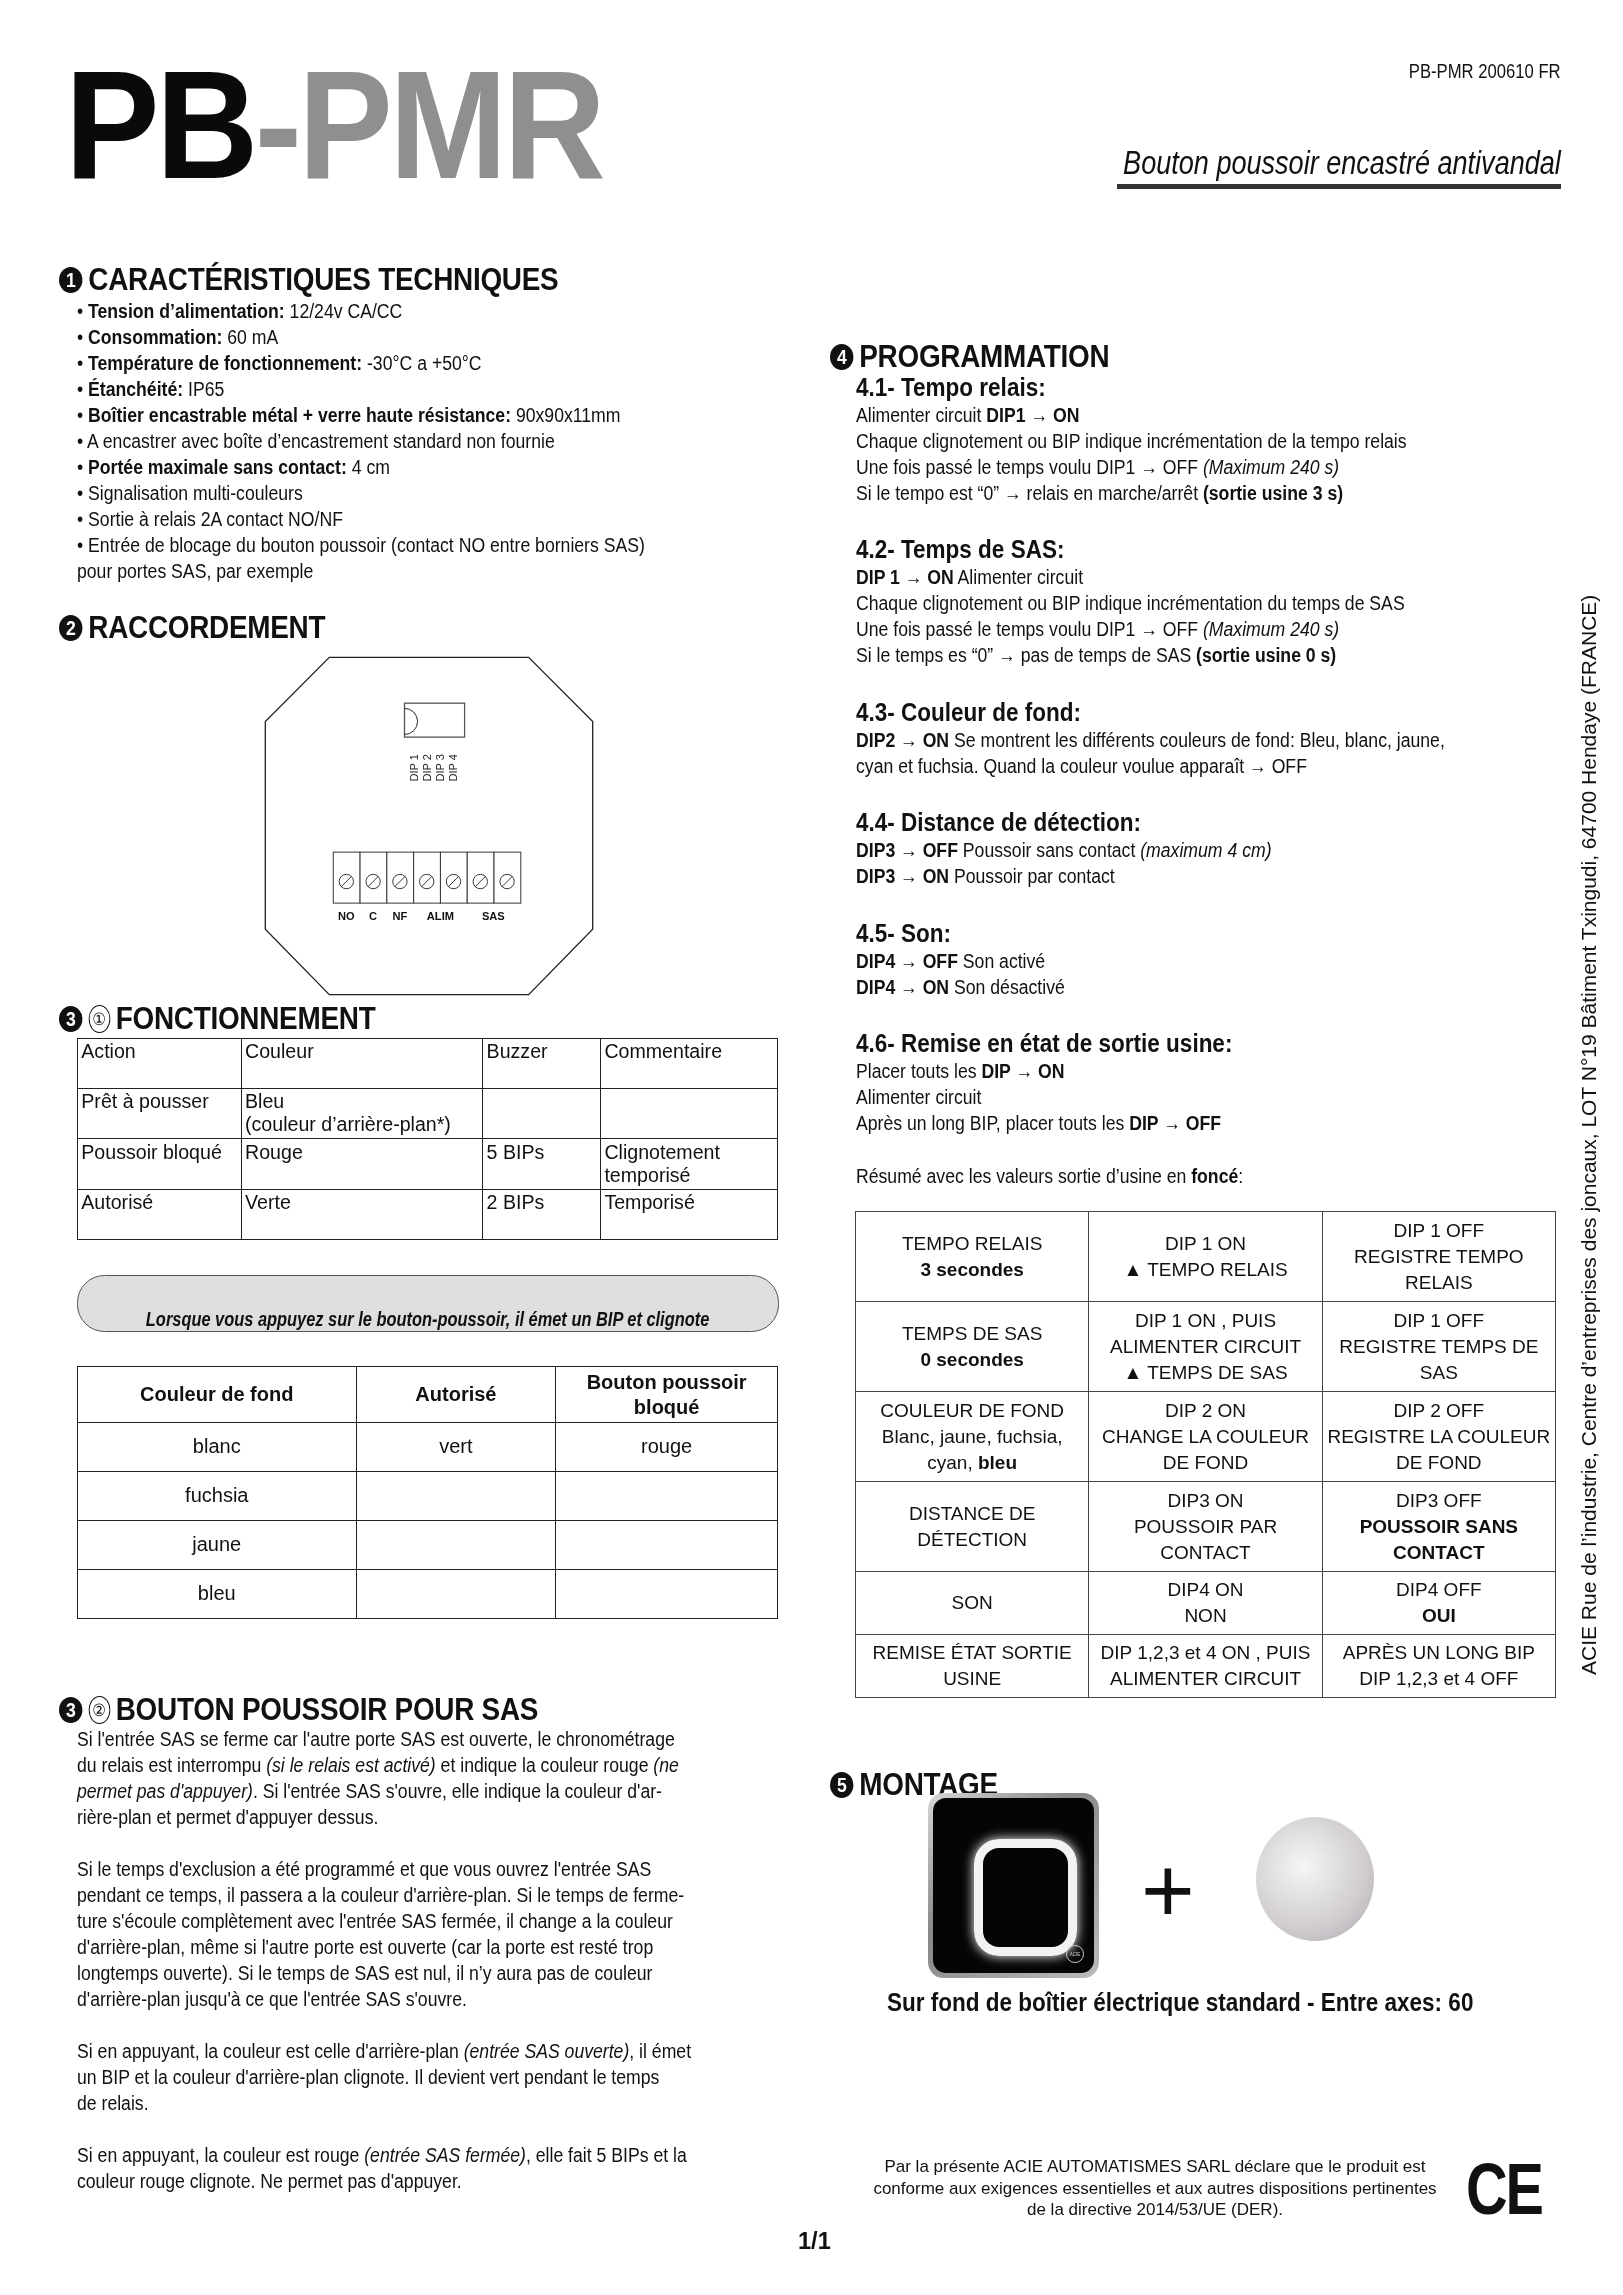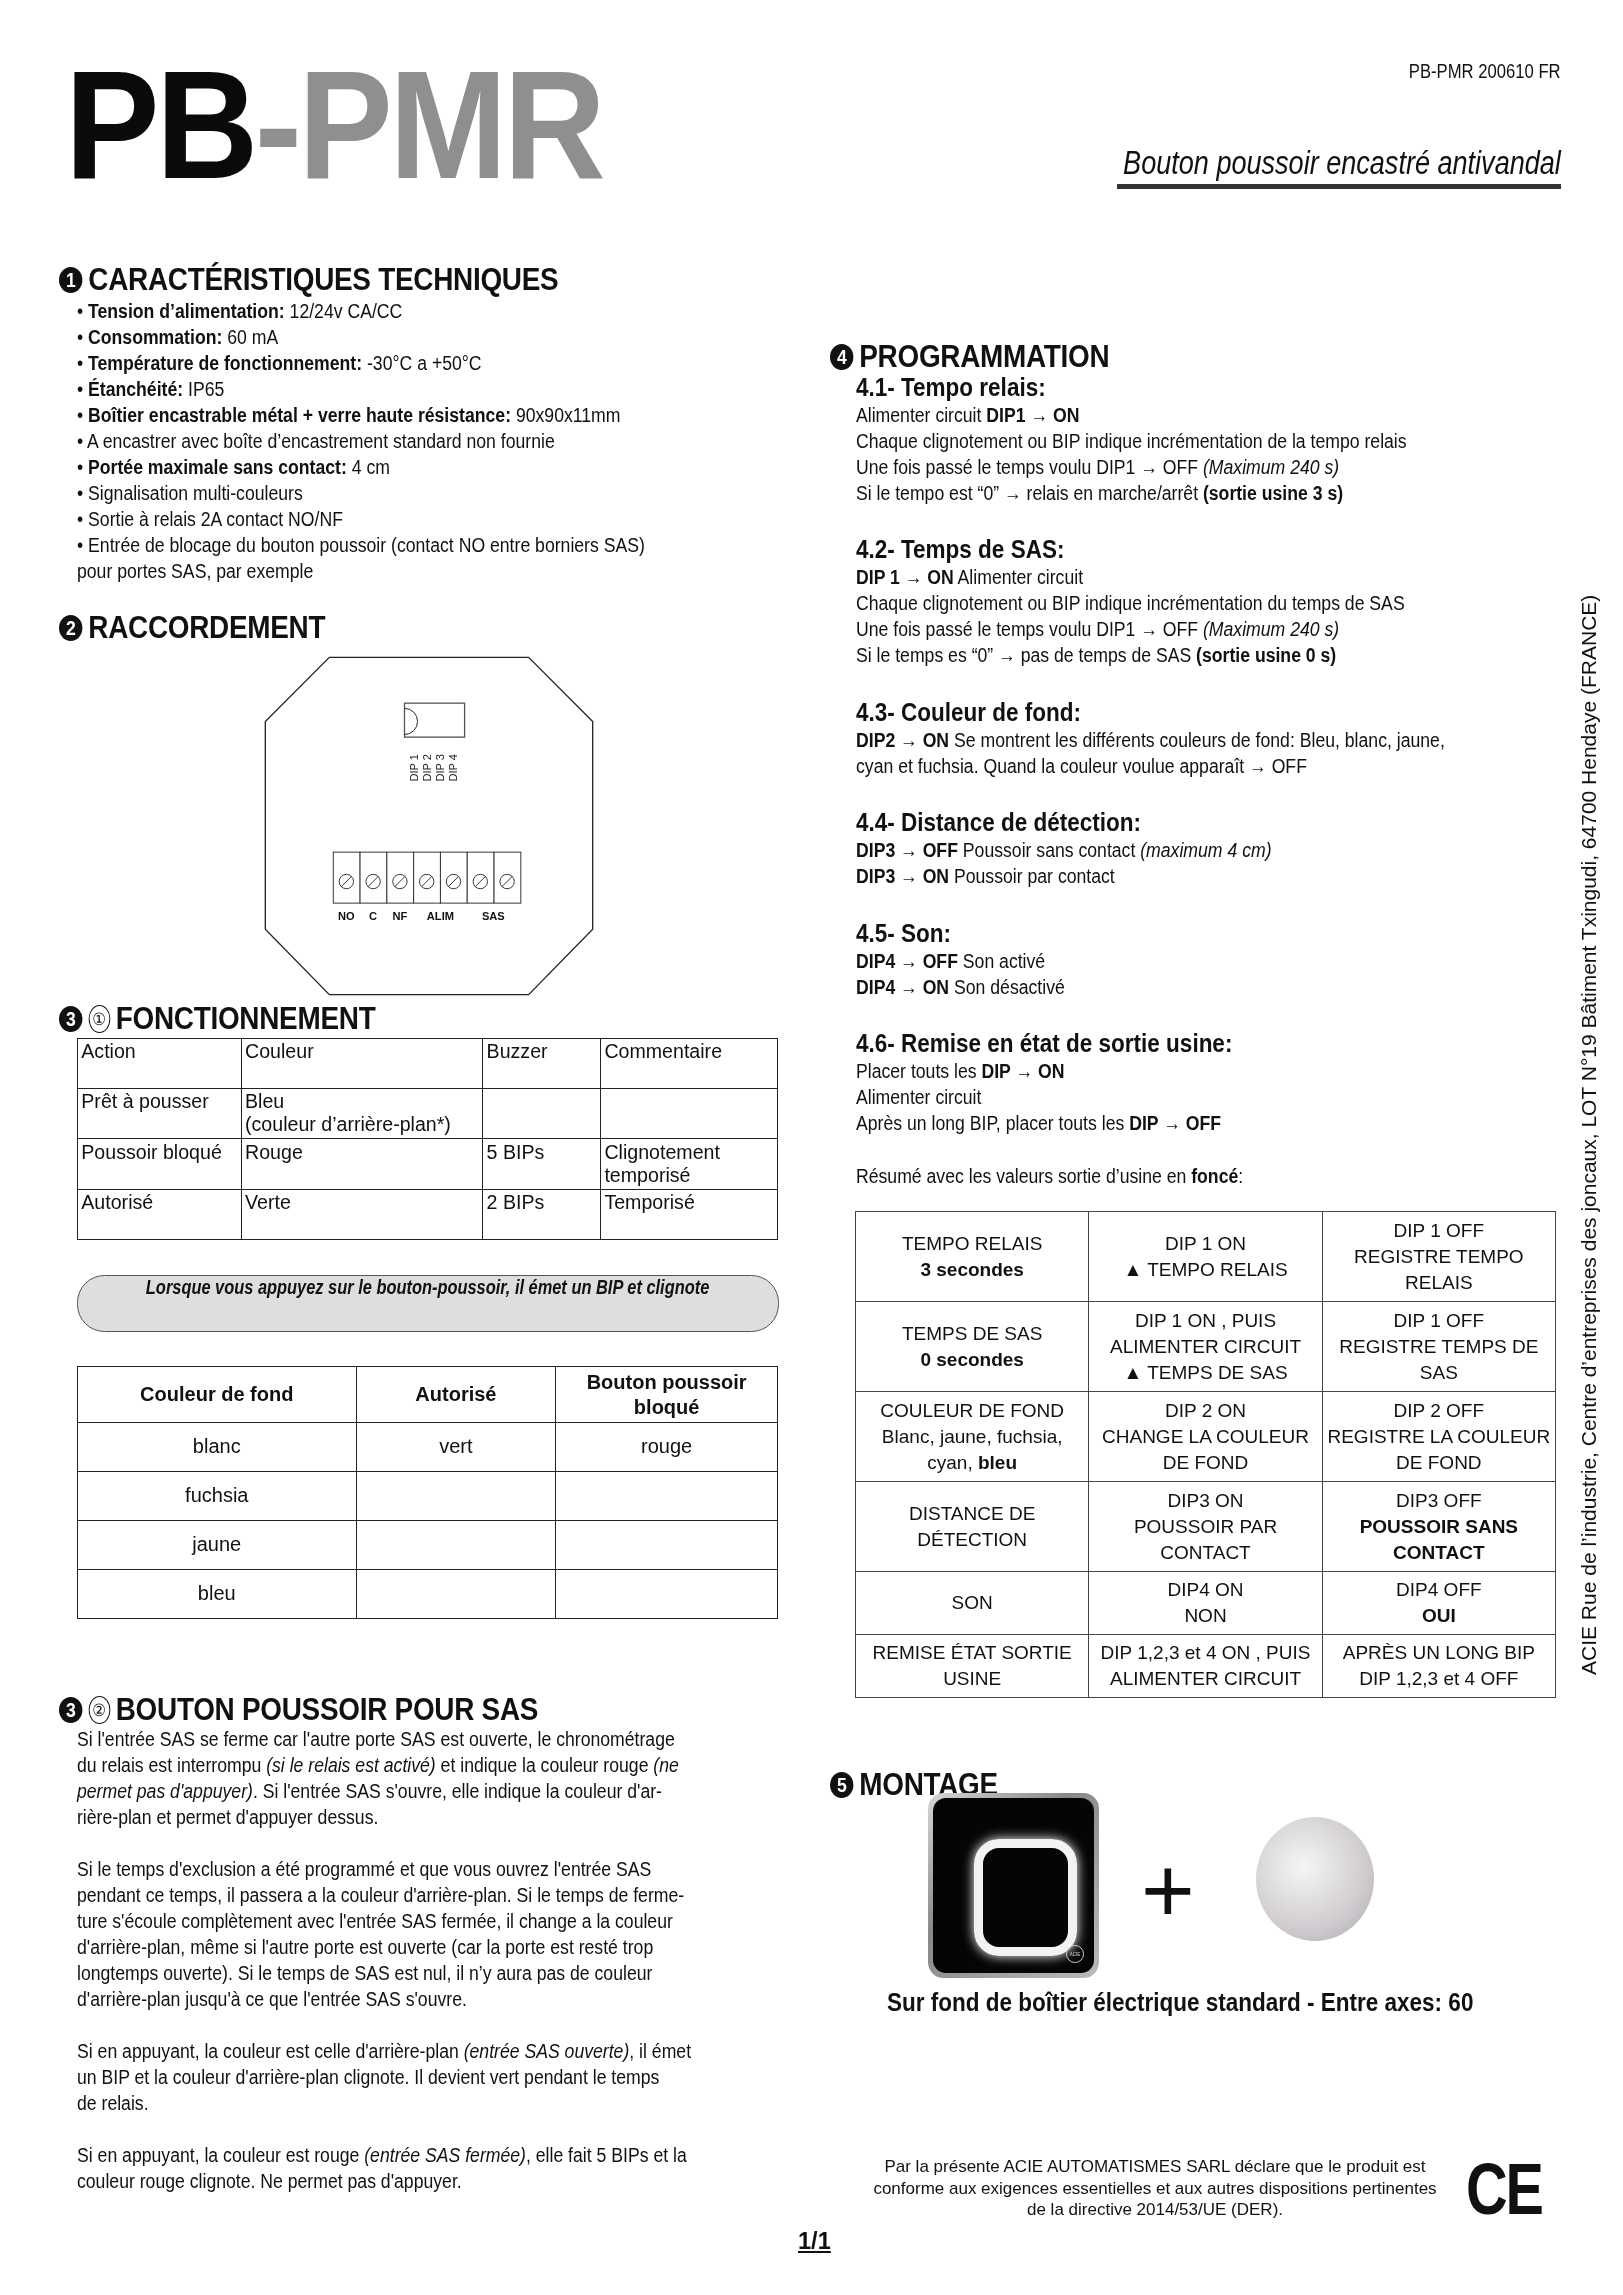--- a/index.html
+++ b/index.html
@@ -22,42 +22,42 @@
   .body b { font-weight:bold; }
   .h2 { font-weight:bold; font-size:25px; transform:scaleX(0.9); transform-origin:left top; white-space:nowrap; }
 
   
   .diagram { left:264px; top:656px; width:330px; height:340px; }
 
   
   table { border-collapse:collapse; }
   .tbl-func { left:77px; top:1038px; width:701px; font-size:19.6px; }
   .tbl-func td { border:1.3px solid #222; vertical-align:top; padding:1.3px 3.3px; height:46px; line-height:23.6px;margin-left:9px; }
-  .pill { left:77px; top:1275px; width:700px; height:55px; border-radius:27.5px; background:#dedede; border:1.3px solid #555; display:flex; align-items:flex-start; justify-content:center; }
+  .pill { left:77px; top:1275px; width:700px; height:55px; border-radius:27.5px; background:#dedede; border:1.3px solid #555; display:flex; align-items:flex-end; justify-content:center; }
   .pill span { font-size:20px; font-weight:bold; font-style:italic; transform:scaleX(0.82); white-space:nowrap; }
   .tbl-colors { left:77px; top:1366px; width:701px; font-size:20px; }
   .tbl-colors td { border:1.3px solid #222; text-align:center; height:46px; line-height:23.6px; }
   .tbl-colors th { border:1.3px solid #222; text-align:center; height:53px; font-weight:bold; line-height:25px;}
   .tbl-sum { left:855px; top:1211px; width:701px; font-size:19px;padding-left:8px; }
   .tbl-sum td { border:1.3px solid #444; text-align:center; line-height:26px; padding:0 3.9px; }
 
   .vert { left:1577px; top:1675px; transform-origin:left top; transform:rotate(-90deg); font-size:21px; white-space:nowrap; }
 
   .montage-plate { left:928px; top:1793px; width:171px; height:185px; border-radius:15.7px;
      background:linear-gradient(135deg,#d8d8d8,#888 40%,#bbb); padding:4.6px; box-sizing:border-box; }
   .plate-inner { width:100%; height:100%; border-radius:13px; background:#050505; position:relative; }
   .plate-ring { position:absolute; left:41px; top:41px; width:85px; height:99px; border:9.2px solid #f2f2f2; border-radius:25px; box-shadow:0 0 11.8px #fff; }
   .plate-logo { position:absolute; right:10.5px; bottom:10.5px; width:15.7px; height:15.7px; border:1.3px solid #ccc; border-radius:50%; color:#ccc; font-size:4.6px; display:flex; align-items:center; justify-content:center; }
   .plus { left:1141px; top:1844px; font-size:92px; line-height:92px; font-weight:300; }
   .box { left:1256px; top:1817px; width:118px; height:124px; border-radius:50%;
          background:radial-gradient(circle at 40% 40%, #f6f6f6, #d0ccd0 60%, #a9a5aa); }
   .montage-caption { left:887px; top:1988px; font-size:25px; font-weight:bold; transform:scaleX(0.9); transform-origin:left top; white-space:nowrap;}
   .decl { left:844px; top:2156px; width:622px; text-align:center; font-size:17px; line-height:21.6px; }
   .ce { left:1466px; top:2153px; font-size:72px; font-weight:bold; letter-spacing:-2.6px; line-height:72px; transform:scaleX(0.8); transform-origin:left top;}
-  .page { left:798px; top:2228px; font-size:23.6px; font-weight:bold;text-decoration:underline; }
+  .page { left:798px; top:2228px; font-size:23.6px; font-weight:bold; }
 </style>
 </head>
 <body>
 
 <div class="abs logo">
   <span class="pb">PB</span><span class="pmr">-PMR</span>
 </div>
 <div class="abs docref">PB-PMR 200610 FR</div>
 <div class="abs subtitle">Bouton poussoir encastré antivandal</div>
 <div class="abs subline"></div>

